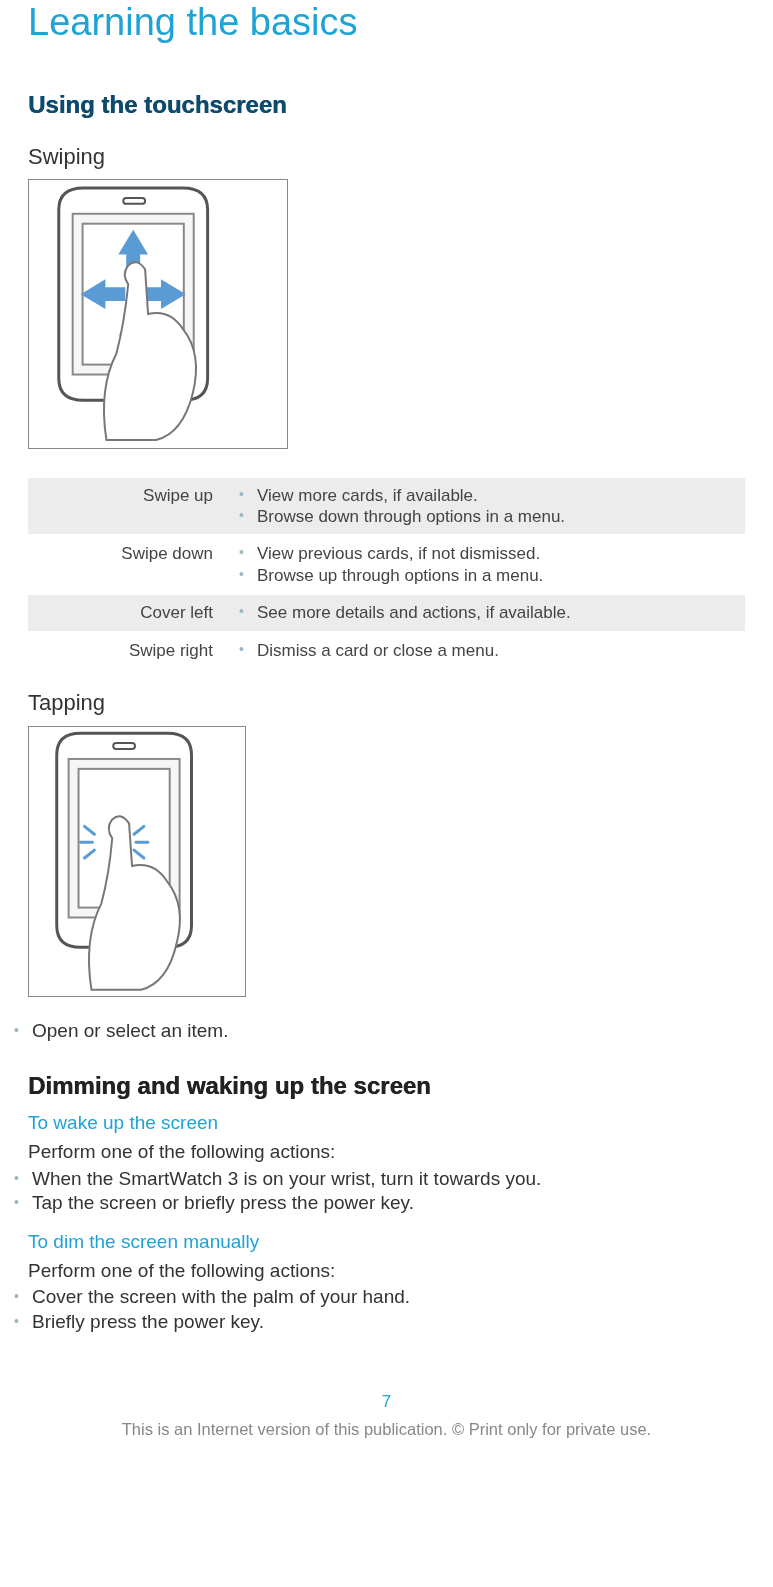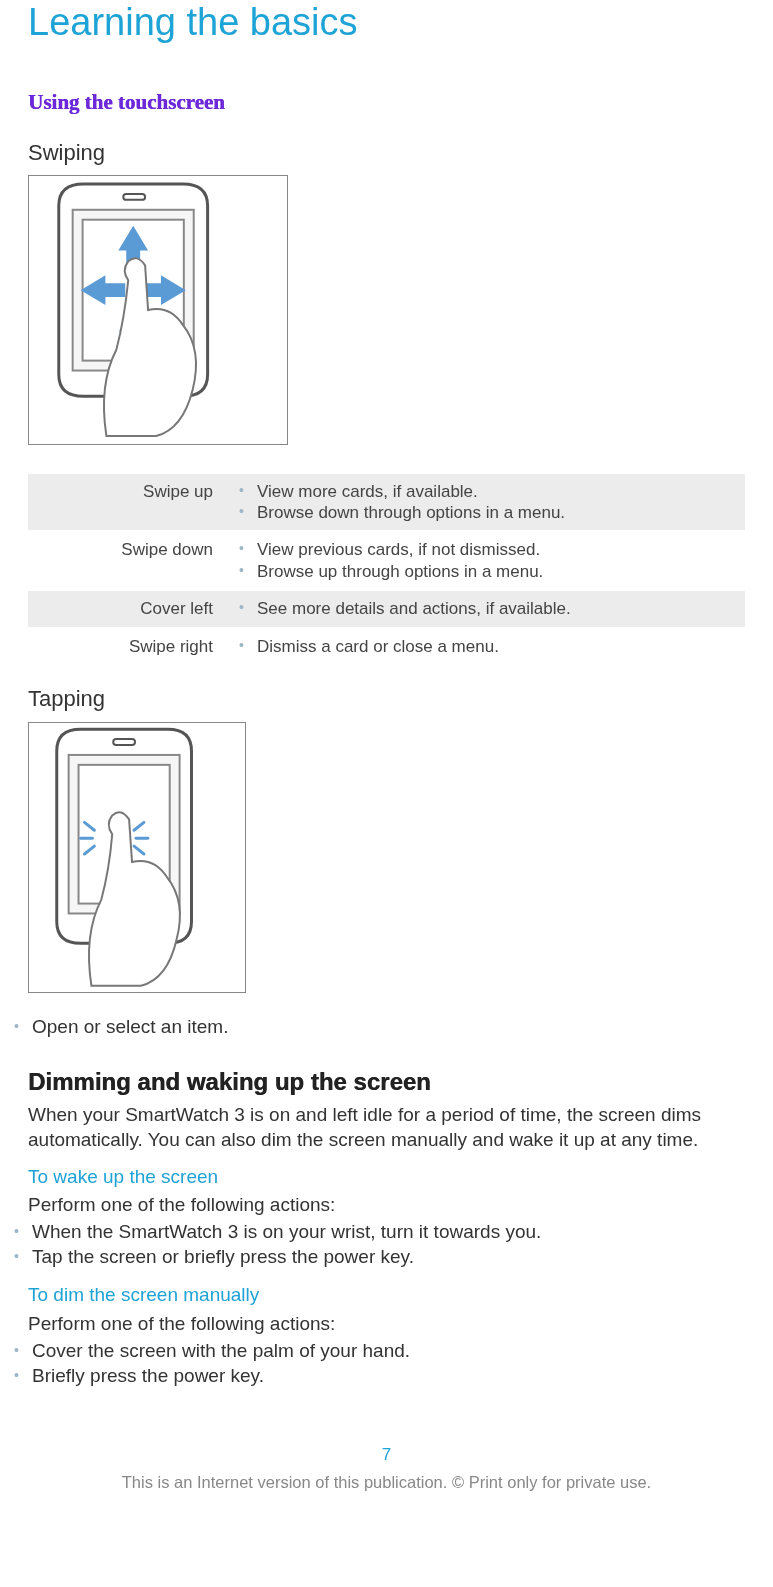--- a/index.html
+++ b/index.html
@@ -15,26 +15,25 @@
       padding: 0 28px 0 28px;
     }
     .chapter-title {
       color: #1ea3d6;
       font-size: 38px;
       font-weight: 400;
       margin-top: -2px;
       margin-bottom: 42px;
     }
     .section-title {
-      color: #6d28d9;
-      font-size: 21px;
+      color: #0c4a6e;
+      font-size: 24px;
       font-weight: 700;
       margin-bottom: 22px;
       text-shadow: 0.5px 0 0 currentColor;
-      font-family: Liberation Serif, serif;
     }
     .sub-title {
       color: #333;
       font-size: 22px;
       font-weight: 400;
       margin-bottom: 8px;
     }
     .illustration-box {
       border: 1px solid #888;
       margin-bottom: 6px;
@@ -217,21 +216,20 @@
         <path d="M 84 112 Q 77 102 84 93 Q 93 85 101 97 L 104 140 Q 126 135 139 155 Q 159 180 149 218 Q 140 258 113 265 L 63 265 Q 55 213 73 178 Q 81 148 84 112 Z"></path>
       </g>
     </svg>
   </div>
 
   <ul class="body-list" style="margin-top:10px; margin-bottom:26px;">
     <li>Open or select an item.</li>
   </ul>
 
   <h2 class="section-title2">Dimming and waking up the screen</h2>
-  <p class="body-para">When your SmartWatch 3 is on and left idle for a period of time, the screen dims automatically. You can also dim the screen manually and wake it up at any time.</p>
 
   <div class="task-title">To wake up the screen</div>
   <p class="body-para" style="margin-bottom:2px;">Perform one of the following actions:</p>
   <ul class="body-list">
     <li>When the SmartWatch 3 is on your wrist, turn it towards you.</li>
     <li>Tap the screen or briefly press the power key.</li>
   </ul>
 
   <div class="task-title">To dim the screen manually</div>
   <p class="body-para" style="margin-bottom:2px;">Perform one of the following actions:</p>

